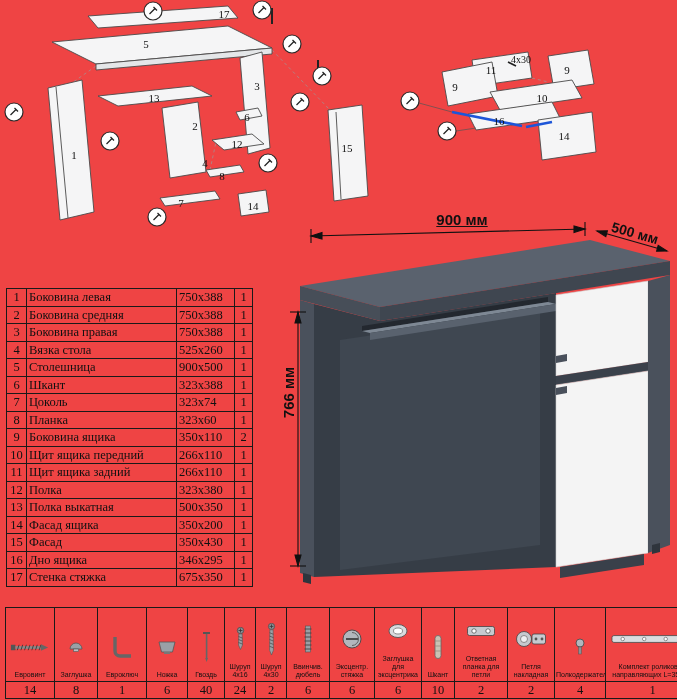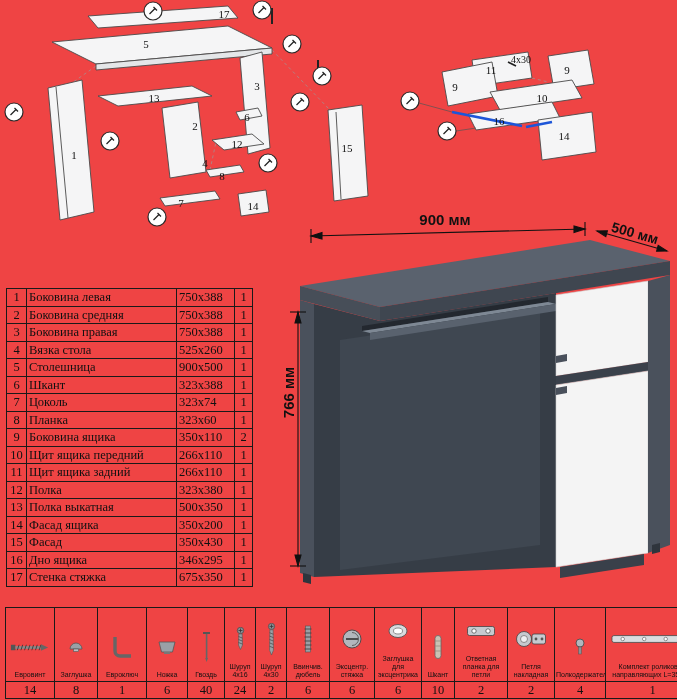--- a/index.html
+++ b/index.html
@@ -193,21 +193,21 @@
     <span class="dlabel" style="left:253px;top:206px">14</span>
     <span class="dlabel" style="left:455px;top:87px">9</span>
     <span class="dlabel" style="left:491px;top:70px">11</span>
     <span class="dlabel" style="left:567px;top:70px">9</span>
     <span class="dlabel" style="left:542px;top:98px">10</span>
     <span class="dlabel" style="left:499px;top:121px">16</span>
     <span class="dlabel" style="left:564px;top:136px">14</span>
     <span class="dlabel dlabel-sm" style="left:521px;top:59px">4x30</span>
   </div>
 
-  <div class="dim-label" style="left:385px;top:211px;width:120px;">900 мм</div>
+  <div class="dim-label" style="left:402px;top:211px;width:120px;text-decoration:underline;">900 мм</div>
   <div class="dim-label dim-500" style="left:592px;top:225px;width:86px;">500 мм</div>
   <div class="dim-label dim-766" style="left:243px;top:384px;width:90px;">766 мм</div>
 
   <table id="parts-table">
     <colgroup>
         <col style="width:20px">
         <col style="width:150px">
         <col style="width:58px">
         <col style="width:18px">
       </colgroup>

